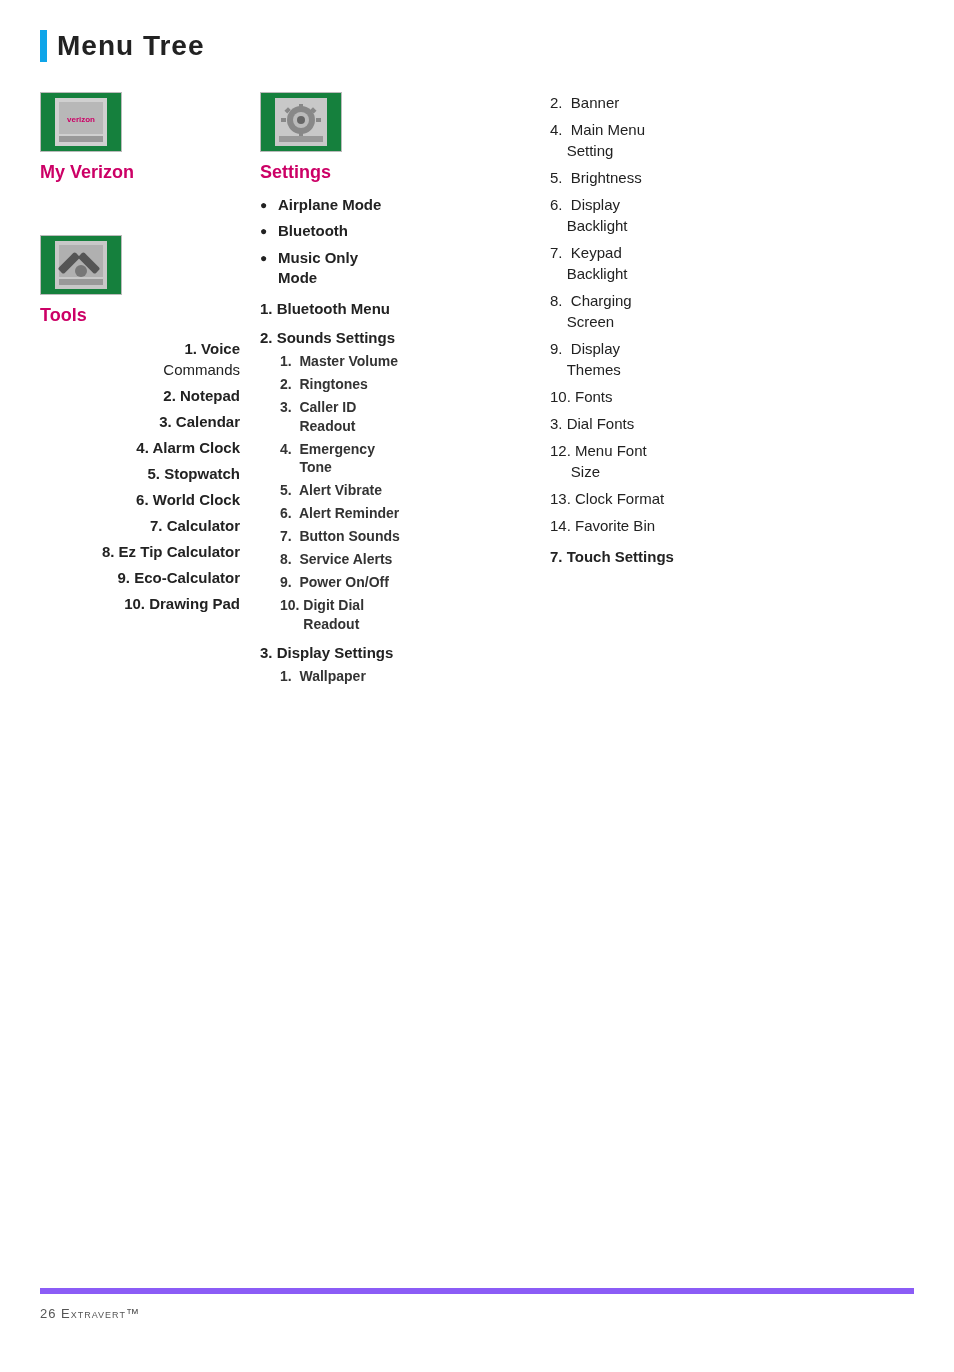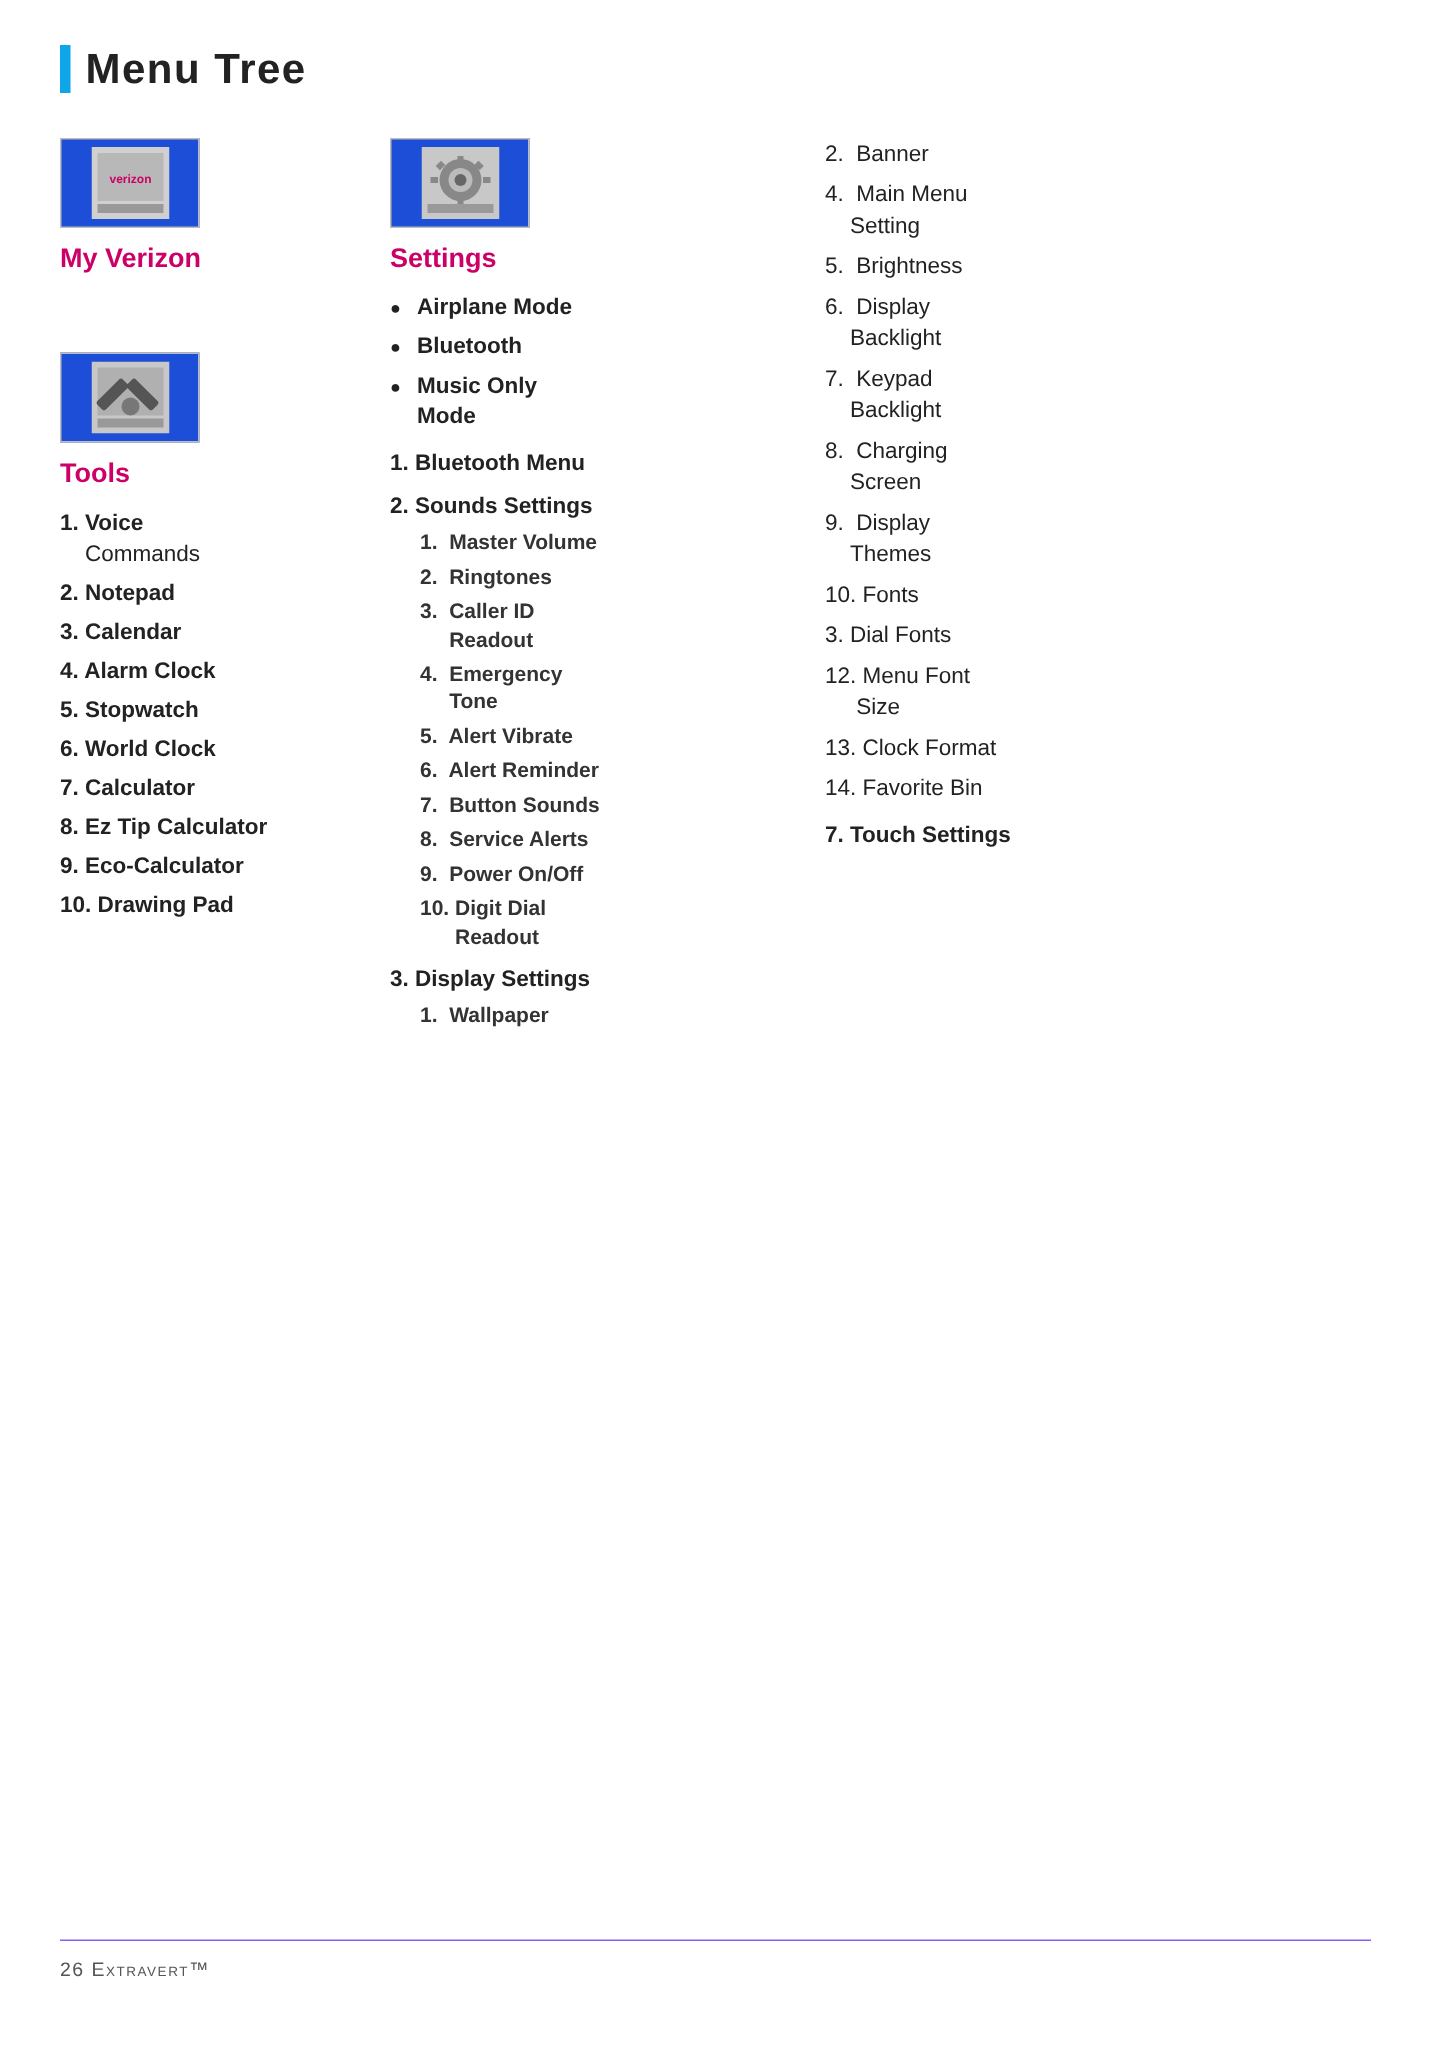--- a/index.html
+++ b/index.html
@@ -44,24 +44,24 @@
     }
 
     
     .col3 {
       width: 210px;
       flex-shrink: 0;
       padding-left: 10px;
     }
 
     .icon-box {
-      width: 93px;
+      width: 82px;
       height: 60px;
       border: 1px solid #bbb;
-      background: #1d4ed8;
+      background: #15803d;
       display: flex;
       align-items: center;
       justify-content: center;
       margin-bottom: 10px;
       overflow: hidden;
     }
 
     .icon-box svg {
       width: 52px;
       height: 48px;
@@ -78,20 +78,21 @@
       list-style: none;
       padding: 0;
       margin: 0 0 24px 0;
     }
 
     .menu-list li {
       font-size: 15px;
       color: #222;
       margin-bottom: 5px;
       line-height: 1.4;
+      text-align: right;
     }
 
     
     .bullet-list {
       list-style: none;
       padding: 0;
       margin: 0 0 10px 0;
     }
 
     .bullet-list li {
@@ -173,21 +174,21 @@
       color: #333;
       margin-bottom: 4px;
       line-height: 1.35;
     }
 
     .footer-bar {
       position: absolute;
       bottom: 50px;
       left: 40px;
       right: 40px;
-      border-top: 1px solid #8b5cf6;
+      border-top: 6px solid #8b5cf6;
       padding-top: 10px;
       margin-top: 12px;
     }
 
     .footer-text {
       font-size: 13px;
       color: #555;
       font-variant: small-caps;
       letter-spacing: 1px;
     }

